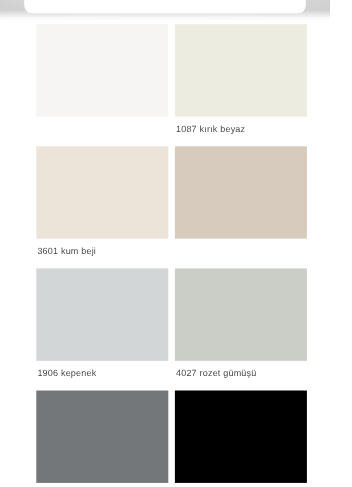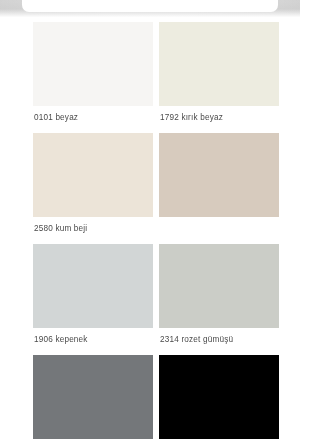--- a/index.html
+++ b/index.html
@@ -79,40 +79,39 @@
   }
 </style>
 </head>
 <body>
 
 <div id="top-shadow"></div>
 
 <div id="swatch-grid">
     <div class="swatch-cell">
       <div class="swatch-color" style="background-color: rgb(246, 245, 243);"></div>
-      <span class="swatch-label">0101 beyaz</span>
     </div>
     <div class="swatch-cell">
       <div class="swatch-color" style="background-color: rgb(237, 236, 224);"></div>
-      <span class="swatch-label">1792 kırık beyaz</span>
+      <span class="swatch-label">1087 kırık beyaz</span>
     </div>
     <div class="swatch-cell">
       <div class="swatch-color" style="background-color: rgb(236, 228, 216);"></div>
-      <span class="swatch-label">2580 kum beji</span>
+      <span class="swatch-label">3601 kum beji</span>
     </div>
     <div class="swatch-cell">
       <div class="swatch-color" style="background-color: rgb(215, 203, 190);"></div>
     </div>
     <div class="swatch-cell">
       <div class="swatch-color" style="background-color: rgb(210, 214, 214);"></div>
       <span class="swatch-label">1906 kepenek</span>
     </div>
     <div class="swatch-cell">
       <div class="swatch-color" style="background-color: rgb(203, 205, 199);"></div>
-      <span class="swatch-label">2314 rozet gümüşü</span>
+      <span class="swatch-label">4027 rozet gümüşü</span>
     </div>
     <div class="swatch-cell">
       <div class="swatch-color" style="background-color: rgb(116, 119, 122);"></div>
       <span class="swatch-label">2620 antresit</span>
     </div>
     <div class="swatch-cell">
       <div class="swatch-color" style="background-color: rgb(0, 0, 0);"></div>
       <span class="swatch-label">0800 siyah</span>
     </div>
   </div>

